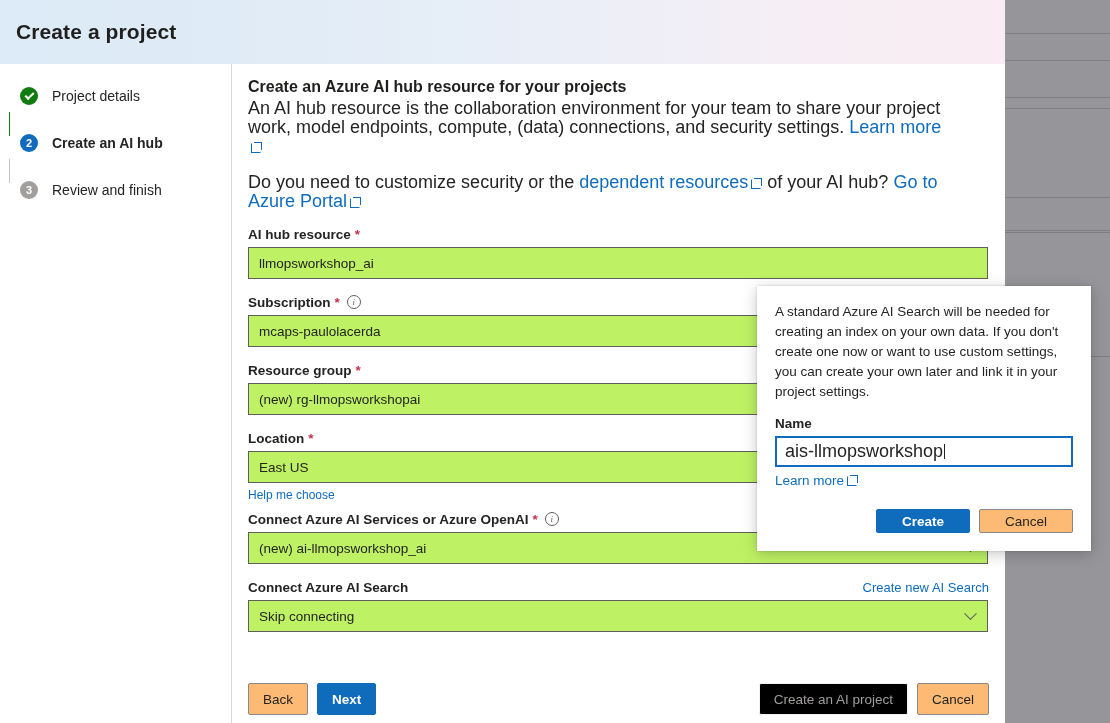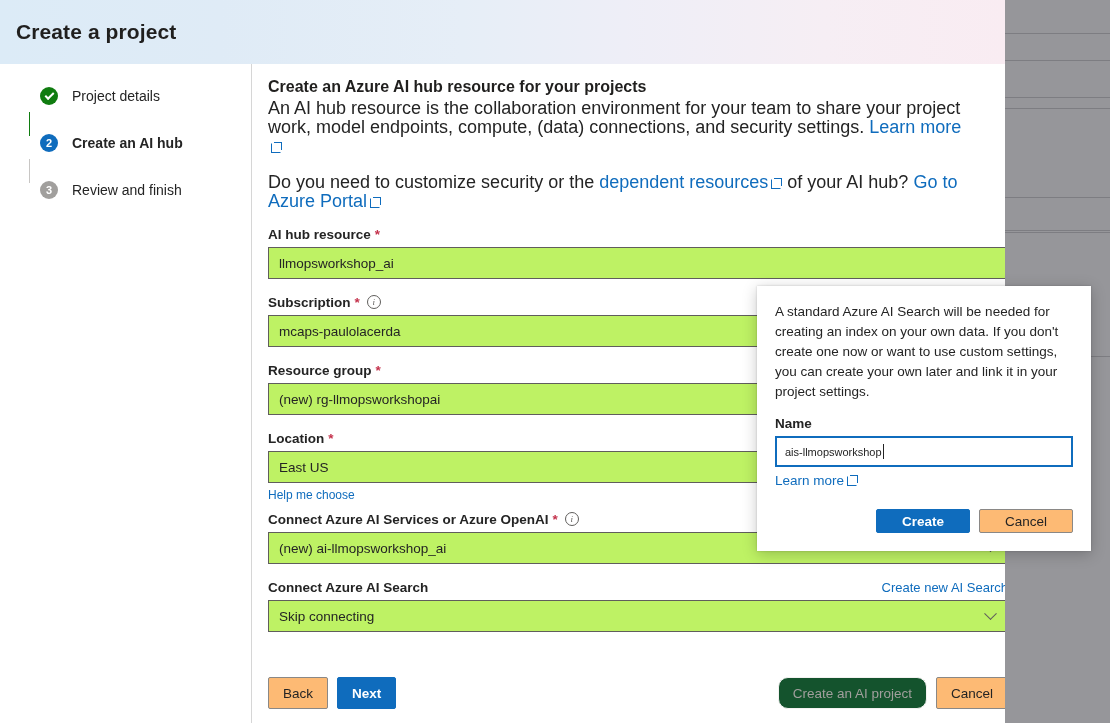--- a/index.html
+++ b/index.html
@@ -42,21 +42,21 @@
     font-size: 21px; font-weight: 600; color: #201f1e;
     letter-spacing: .1px;
   }
 
   
   #dialog-body { display: flex; height: 659px; }
 
   
   #wizard {
     width: 232px; border-right: 1px solid #d6d6d6;
-    padding: 22px 0 0 20px; position: relative; flex: none; margin-left: 20px;
+    padding: 22px 0 0 20px; position: relative; flex: none;
   }
   .step { display: flex; align-items: flex-start; height: 47px; position: relative; }
   .step-marker {
     width: 18px; height: 18px; border-radius: 50%;
     flex: none; margin-top: 1px;
     display: flex; align-items: center; justify-content: center;
     font-size: 11px; font-weight: 700; color: #fff;
   }
   .step-marker.done  { background: #107c10; }
   .step-marker.active{ background: #0f6cbd; }
@@ -130,35 +130,35 @@
   .input.dd { justify-content: space-between; }
   .chev {
     width: 9px; height: 9px; margin-right: 2px;
     border-right: 1.4px solid #605e5c; border-bottom: 1.4px solid #605e5c;
     transform: rotate(45deg) translate(-2px,-2px);
   }
   .sub-link { margin-top: 5px; font-size: 12px; display: inline-block; }
 
   
   #footer {
-    position: absolute; left: 16px; right: 16px; bottom: 14px;
+    position: absolute; left: 16px; right: 16px; bottom: 8px;
     display: flex; align-items: center;
   }
   .btn {
     height: 32px; min-width: 54px; padding: 0 14px;
     font-size: 13.5px; font-family: "Liberation Sans", sans-serif;
     border: 1px solid #8a8886; background: #fdba74; color: #242424;
     border-radius: 2px; cursor: pointer;
     display: inline-flex; align-items: center; justify-content: center;
   }
   .btn.primary {
     background: #0f6cbd; border-color: #0f6cbd; color: #fff; font-weight: 600;
   }
   .btn.disabled {
-    background: #14532d; border-color: #f3f2f1; color: #a19f9d; cursor: default; border-radius: 10px;
+    background: #000000; border-color: #f3f2f1; color: #a19f9d; cursor: default;
   }
   .btn + .btn { margin-left: 9px; }
   .spacer { flex: 1; }
 
   
   #callout {
     position: absolute;
     left: 757px; top: 286px; width: 334px;
     background: #fff;
     box-shadow: 0 3px 14px rgba(0,0,0,.22), 0 0 2px rgba(0,0,0,.18);
@@ -168,21 +168,21 @@
   #callout-text {
     font-size: 13.5px; color: #242424; line-height: 20px;
   }
   #callout-name-label {
     font-size: 13.5px; font-weight: 700; color: #242424;
     margin-top: 14px; margin-bottom: 5px;
   }
   #callout-input {
     height: 31px; border: 2px solid #0f6cbd; background: #fff;
     display: flex; align-items: center; padding: 0 8px;
-    font-size: 11px; color: #242424;
+    font-size: 18px; color: #242424;
   }
   .caret {
     display: inline-block; width: 1px; height: 15px;
     background: #242424; margin-left: 1px;
   }
   #callout-learn { margin-top: 6px; font-size: 13.5px; display: inline-block; }
   #callout-actions {
     display: flex; justify-content: flex-end; margin-top: 20px;
   }
   #callout-actions .btn { min-width: 94px; height: 24px; }

